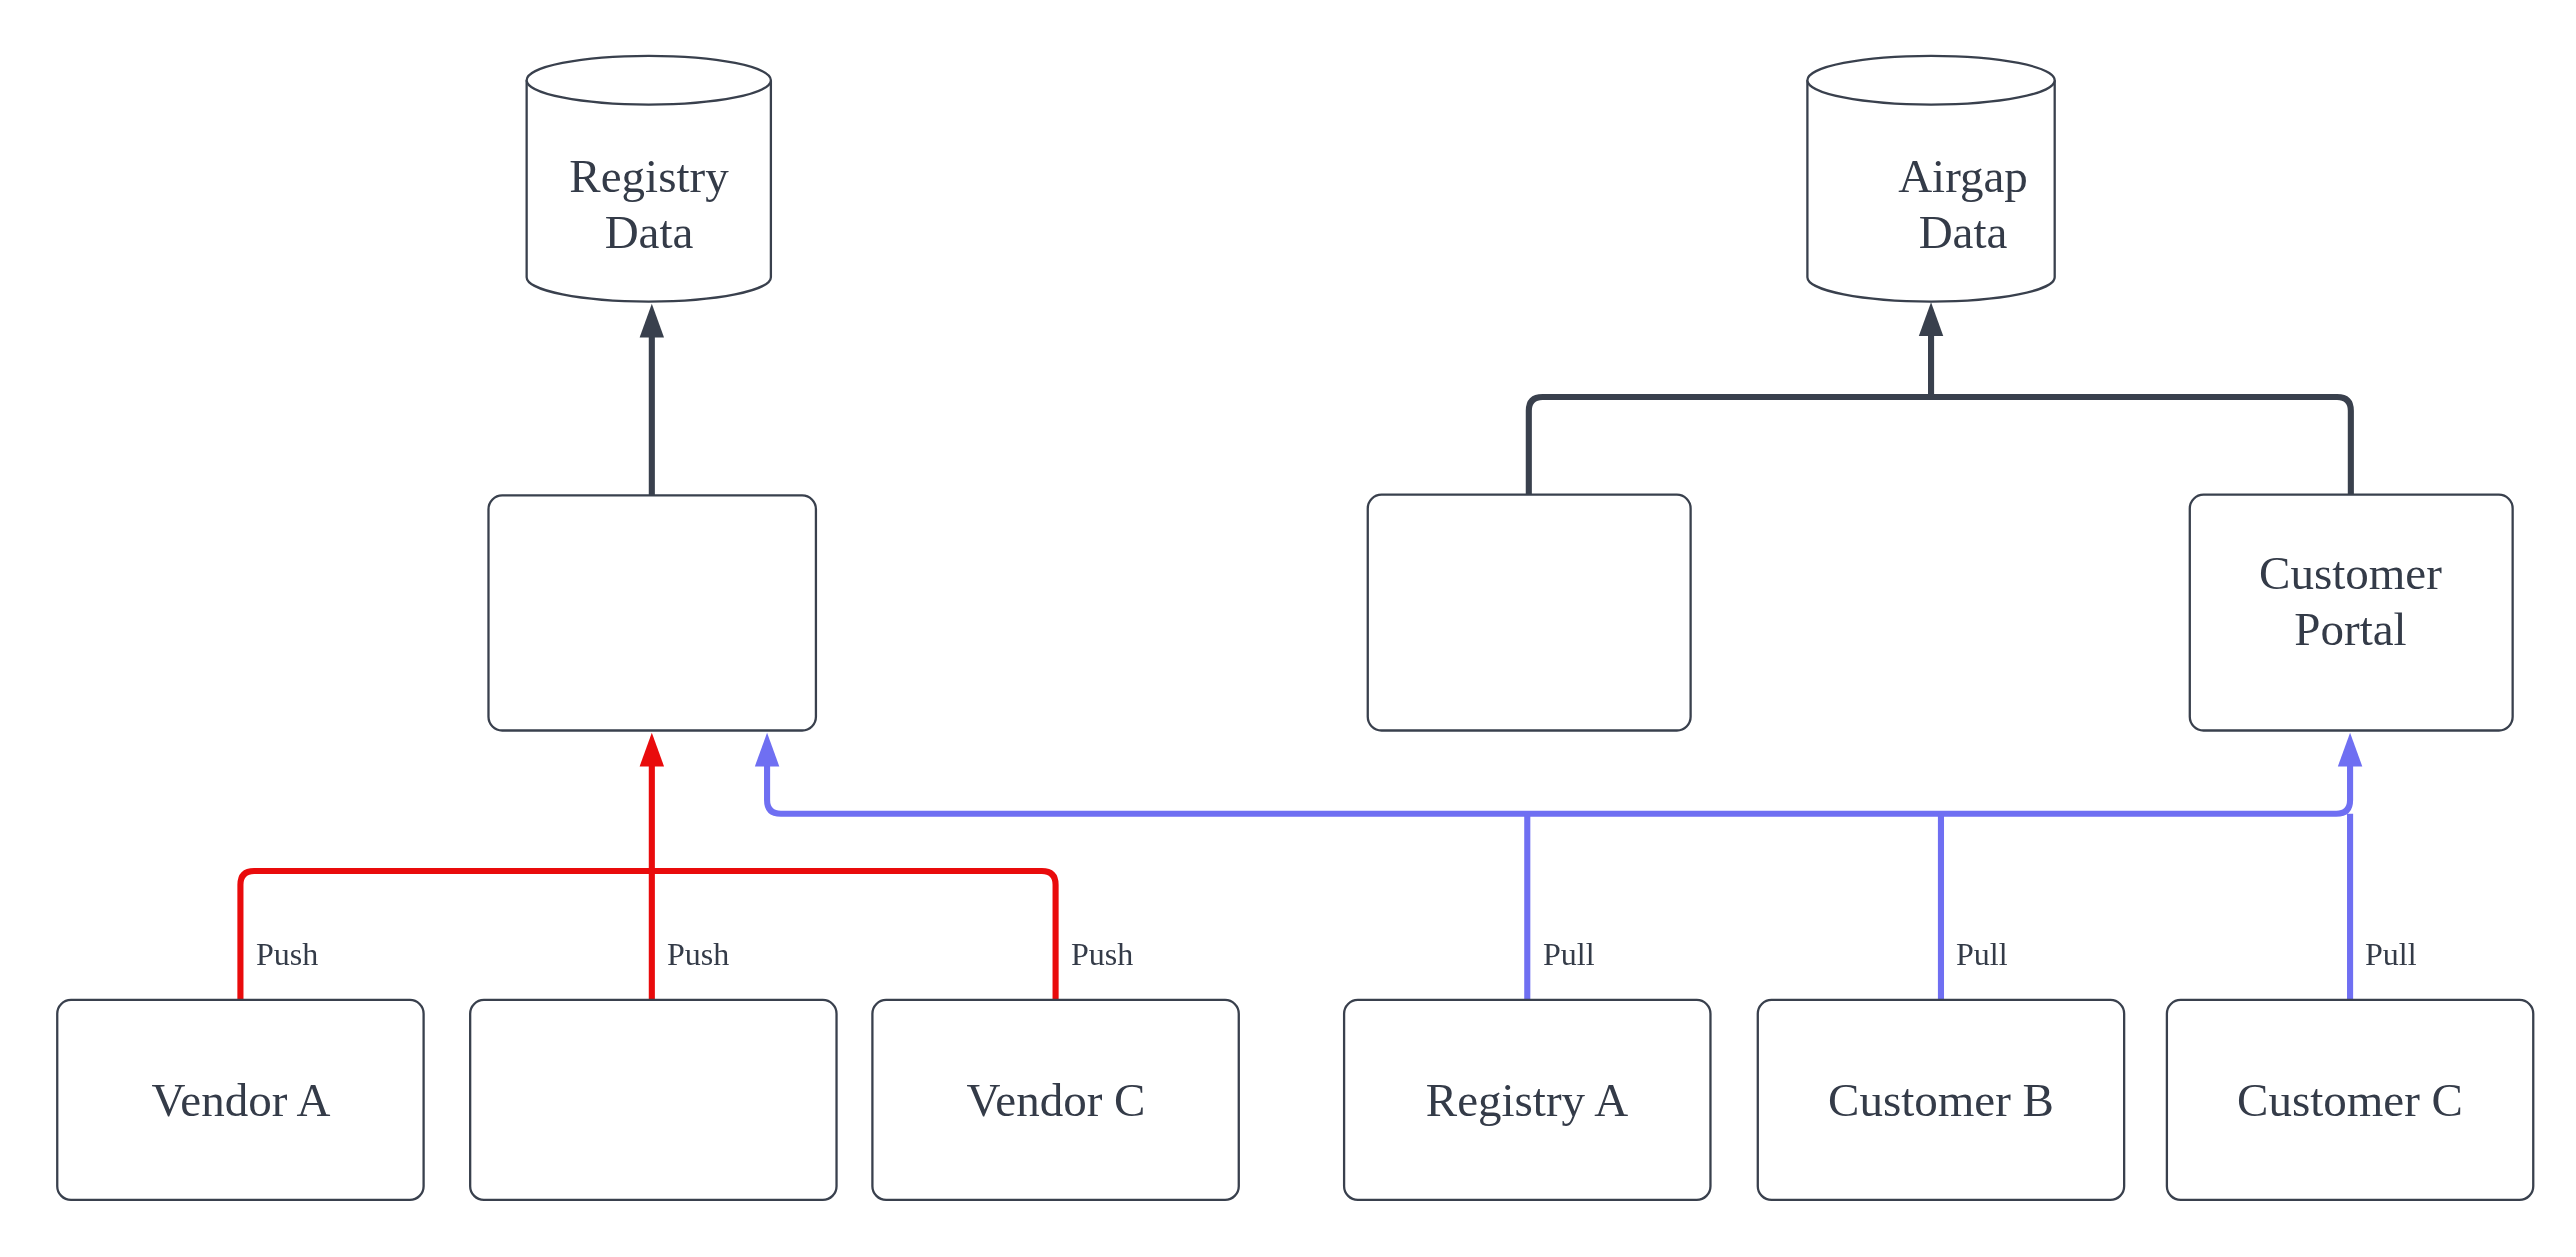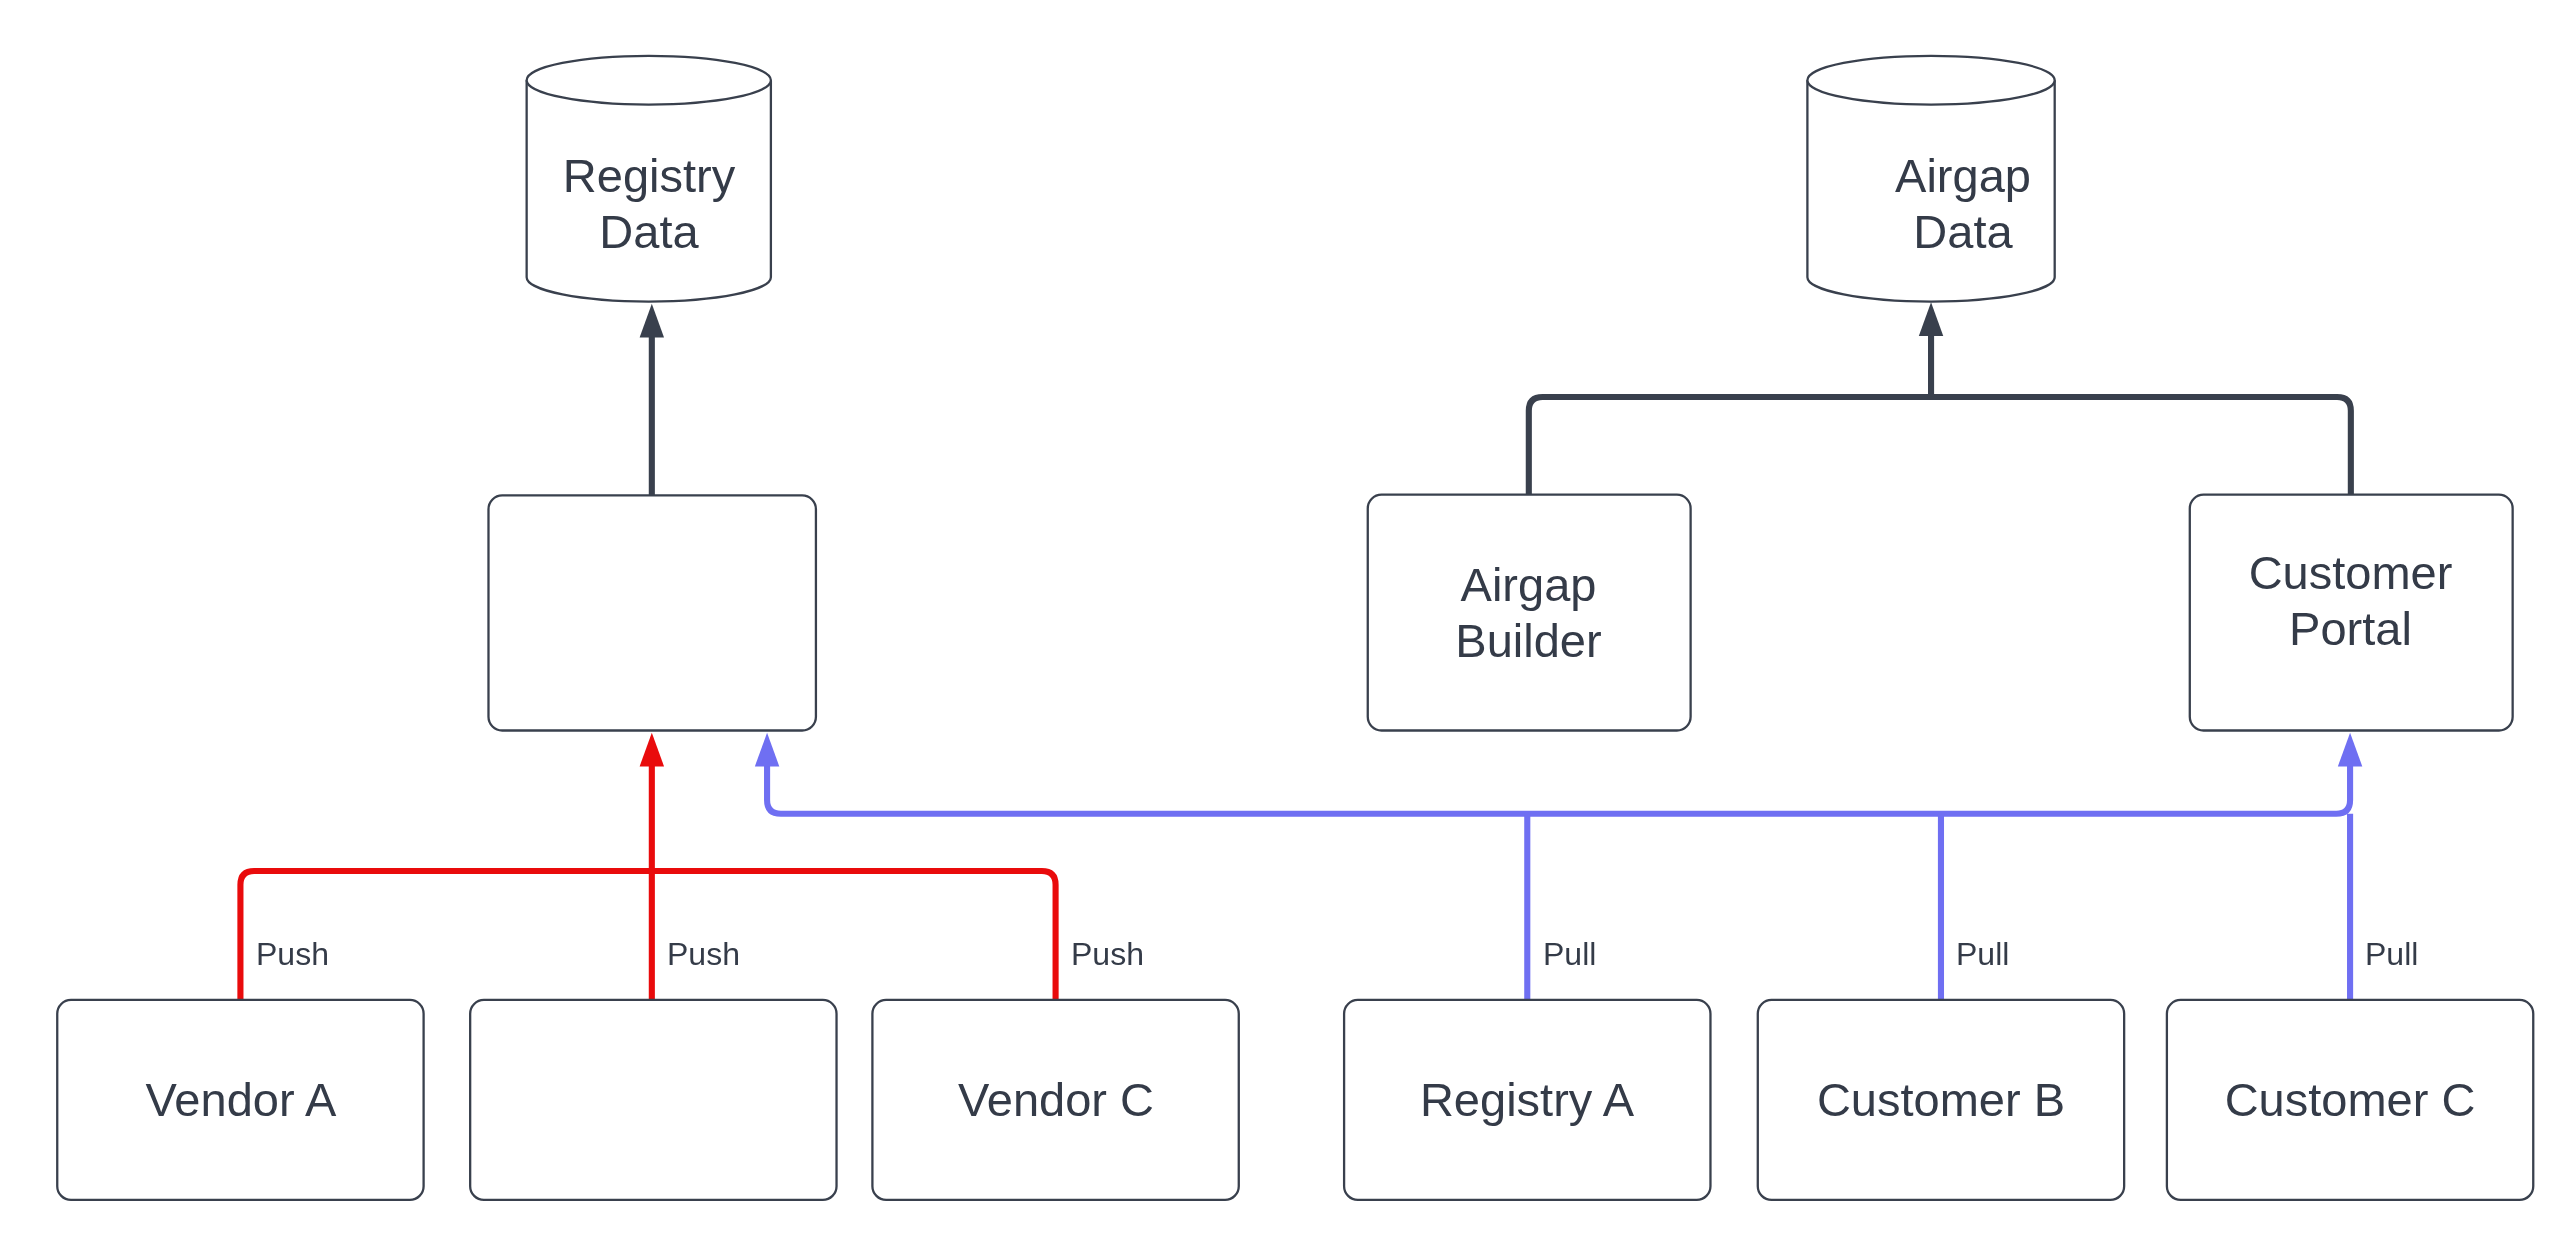--- a/index.html
+++ b/index.html
@@ -7,21 +7,21 @@
     --node-fill:#ffffff;
     --node-stroke:#39404d;
     --text:#343b48;
     --dark-edge:#39404d;
     --push-edge:#e90b0c;
     --pull-edge:#6f6ff2;
   }
   *{margin:0;padding:0;box-sizing:border-box}
   html,body{width:2576px;height:1258px;overflow:hidden;background:var(--canvas-bg)}
   #canvas{position:relative;width:2576px;height:940px;background:var(--canvas-bg);
-          font-family:Liberation Sans, sans-serif;color:var(--text)}
+          font-family:Liberation Serif, serif;color:var(--text)}
   #wires{position:absolute;left:0;top:0;width:2576px;height:1258px}
   .node{fill:var(--node-fill);stroke:var(--node-stroke);stroke-width:3px}
   .edge{fill:none;stroke-width:8px;stroke-linejoin:round}
   .edge-dark{stroke:var(--dark-edge)}
   .edge-push{stroke:var(--push-edge)}
   .edge-pull{stroke:var(--pull-edge)}
   .head-dark{fill:var(--dark-edge);stroke:none}
   .head-push{fill:var(--push-edge);stroke:none}
   .head-pull{fill:var(--pull-edge);stroke:none}
   .node-label{position:absolute;display:flex;align-items:center;justify-content:center;
@@ -70,21 +70,20 @@
     <rect class="node" x="616" y="1310" width="480" height="262" rx="18"></rect>
     <rect class="node" x="1143" y="1310" width="480" height="262" rx="18"></rect>
     <rect class="node" x="1761" y="1310" width="480" height="262" rx="18"></rect>
     <rect class="node" x="2303" y="1310" width="480" height="262" rx="18"></rect>
     <rect class="node" x="2839" y="1310" width="480" height="262" rx="18"></rect>
   </svg>
 
   <div class="node-label" style="left:542px;top:105px;width:214px;height:197px">Registry Data</div>
   <div class="node-label" style="left:1856px;top:105px;width:214px;height:197px">Airgap Data</div>
 
-  <div class="node-label" style="left:1391px;top:495px;width:275px;height:236px">Airgap Builder</div>
   <div class="node-label" style="left:2213px;top:483px;width:275px;height:236px">Customer Portal</div>
 
   <div class="node-label" style="left:73px;top:1000px;width:336px;height:200px">Vendor A</div>
   <div class="node-label" style="left:888px;top:1000px;width:336px;height:200px">Vendor C</div>
   <div class="node-label" style="left:1359px;top:1000px;width:336px;height:200px">Registry A</div>
   <div class="node-label" style="left:1773px;top:1000px;width:336px;height:200px">Customer B</div>
   <div class="node-label" style="left:2182px;top:1000px;width:336px;height:200px">Customer C</div>
 
   <div class="edge-label" style="left:256px;top:926px">Push</div>
   <div class="edge-label" style="left:667px;top:926px">Push</div>

